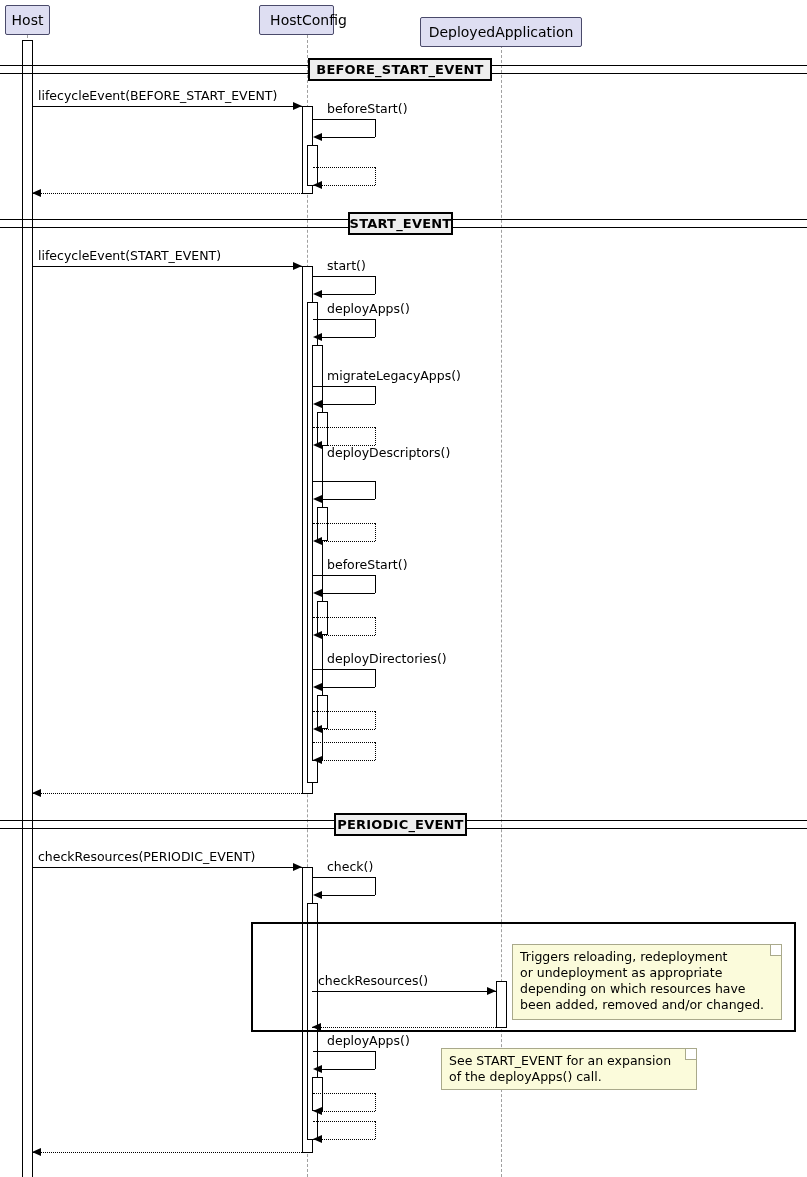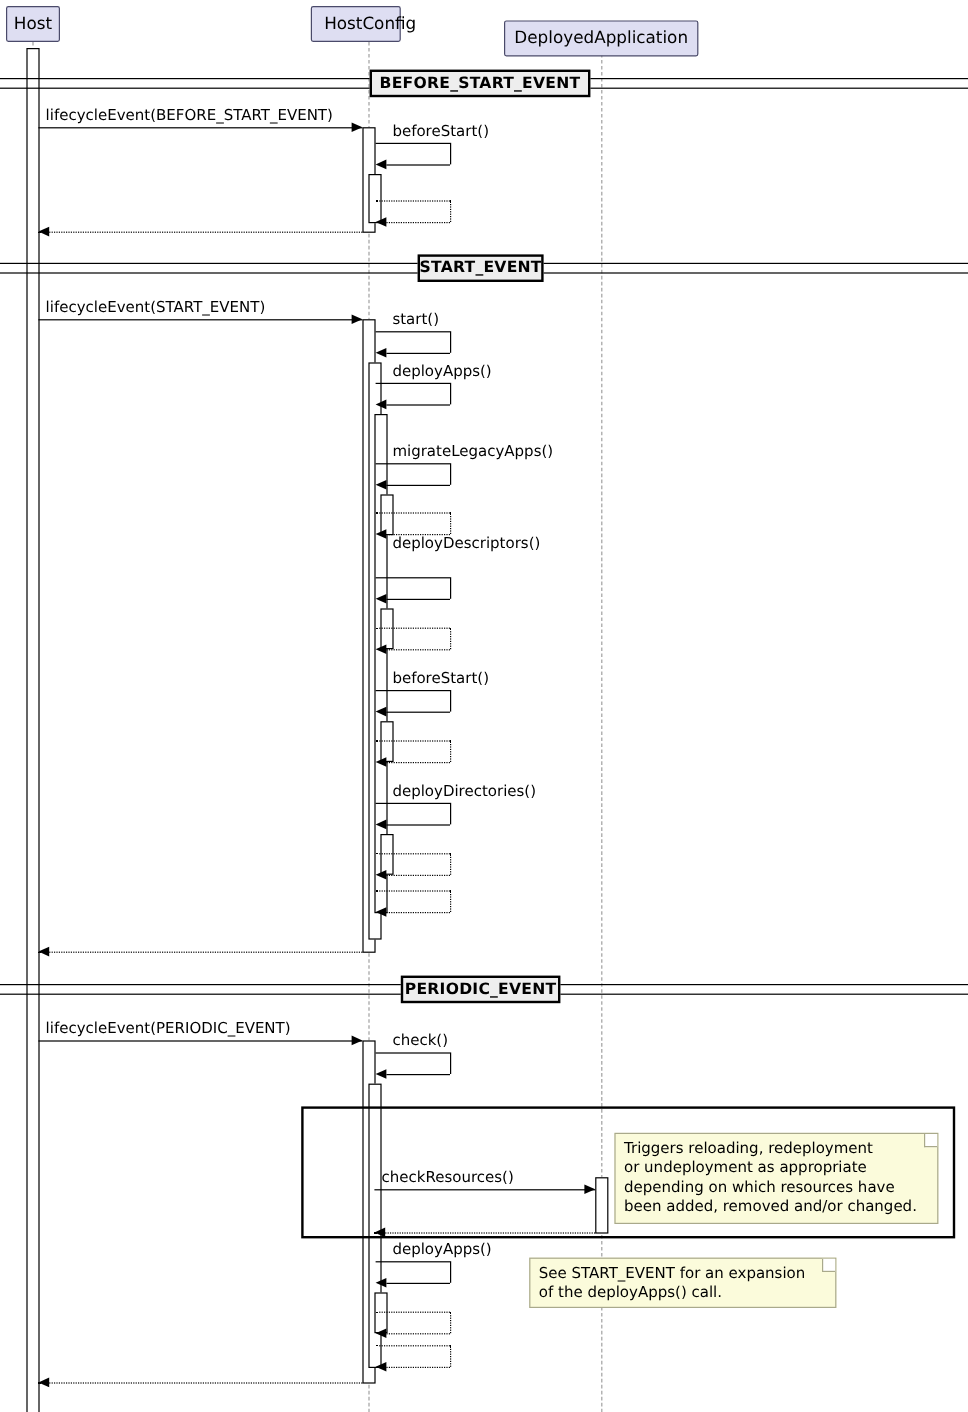--- a/index.html
+++ b/index.html
@@ -137,21 +137,21 @@
     <div class="msg dashed" style="left: 322px; top: 729px; width: 53px; z-index: 20;"></div>
     <div class="arrowL" style="left: 313px; top: 725px; z-index: 21;"></div>
     <div class="msg dashed" style="left: 313px; top: 742px; width: 62px; z-index: 20;"></div>
     <div class="vline dashed" style="left: 375px; top: 742px; height: 18px; z-index: 20;"></div>
     <div class="msg dashed" style="left: 322px; top: 760px; width: 53px; z-index: 20;"></div>
     <div class="arrowL" style="left: 313px; top: 756px; z-index: 21;"></div>
     <div class="msg dashed" style="left: 32px; top: 793px; width: 270px; z-index: 20;"></div>
     <div class="arrowL" style="left: 32px; top: 789px; z-index: 21;"></div>
     <div class="msg" style="left: 32px; top: 867px; width: 270px; z-index: 20;"></div>
     <div class="arrowR" style="left: 293px; top: 863px; z-index: 21;"></div>
-    <div class="mlabel" style="left: 38px; top: 851px; z-index: 25;">lifecycleEvent(PERIODIC_EVENT)</div>
+    <div class="mlabel" style="left: 38px; top: 851px; z-index: 25;">checkResources(PERIODIC_EVENT)</div>
     <div class="msg" style="left: 313px; top: 877px; width: 62px; z-index: 20;"></div>
     <div class="vline" style="left: 375px; top: 877px; height: 18px; z-index: 20;"></div>
     <div class="msg" style="left: 322px; top: 895px; width: 53px; z-index: 20;"></div>
     <div class="arrowL" style="left: 313px; top: 891px; z-index: 21;"></div>
     <div class="mlabel" style="left: 327px; top: 861px; z-index: 25; text-align: right;">check()</div>
     <div class="msg" style="left: 312px; top: 991px; width: 184px; z-index: 20;"></div>
     <div class="arrowR" style="left: 487px; top: 987px; z-index: 21;"></div>
     <div class="mlabel" style="left: 318px; top: 975px; z-index: 25;">checkResources()</div>
     <div class="msg dashed" style="left: 312px; top: 1027px; width: 184px; z-index: 20;"></div>
     <div class="arrowL" style="left: 312px; top: 1023px; z-index: 21;"></div>

